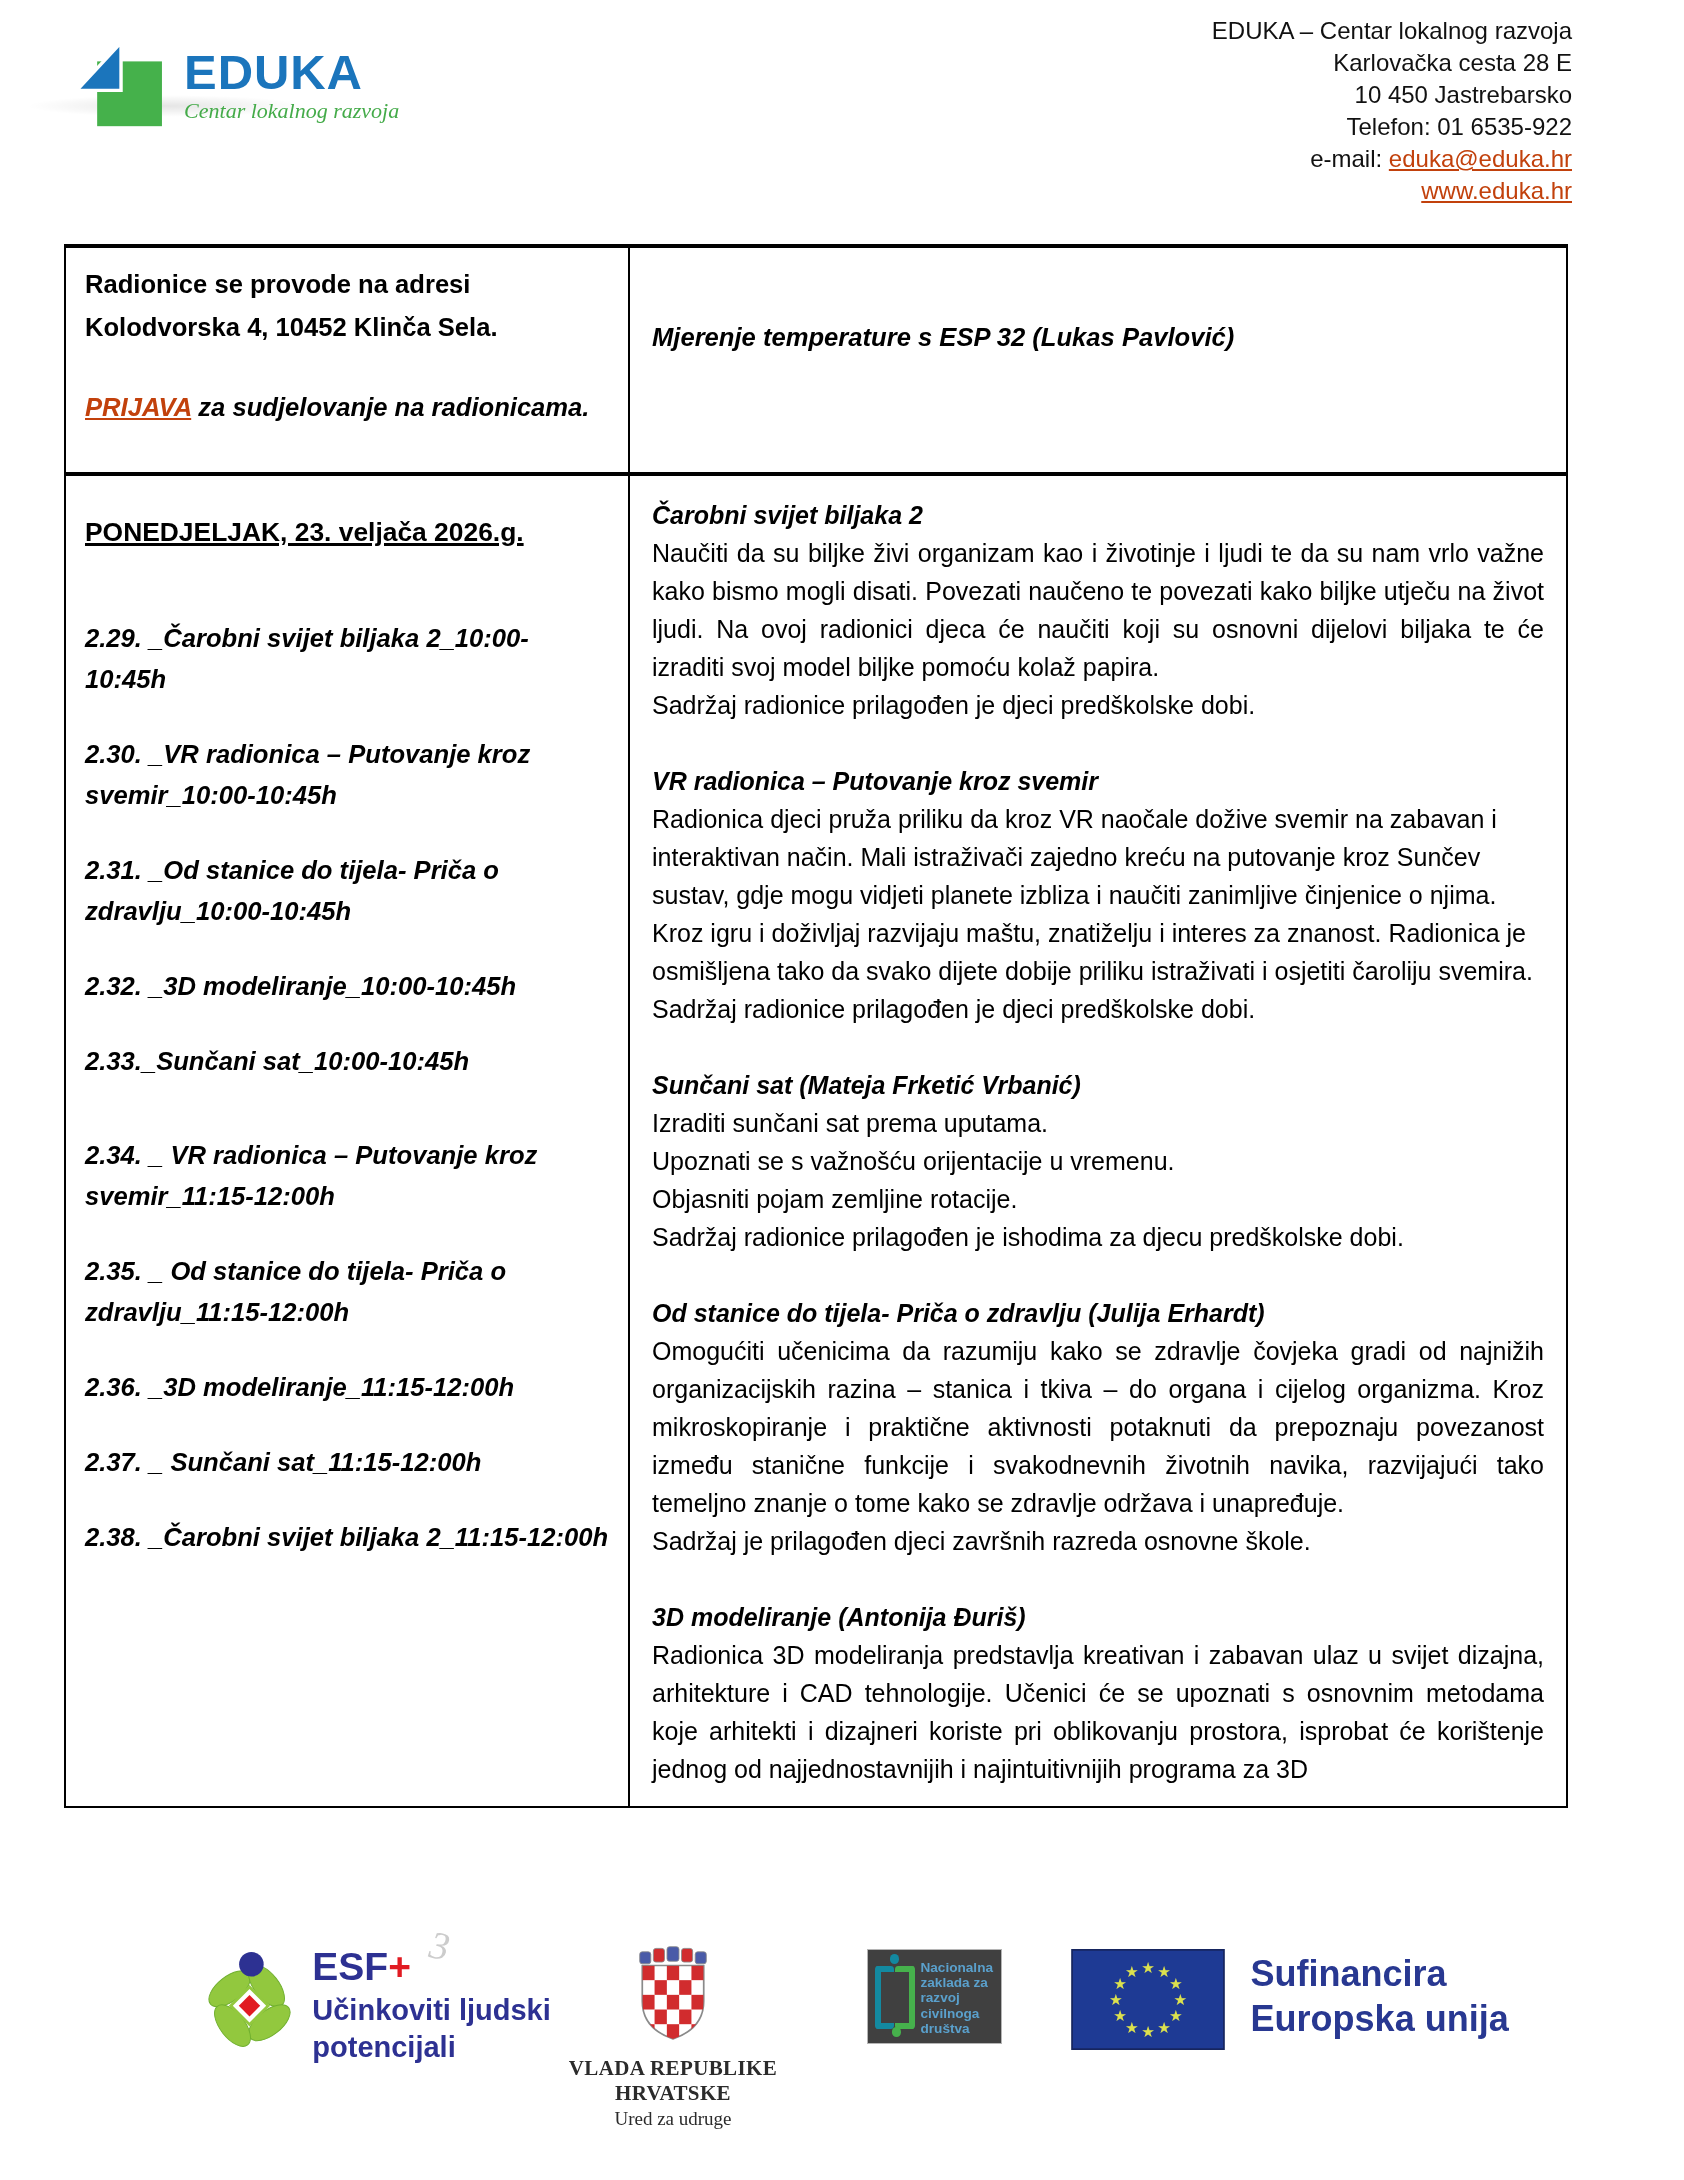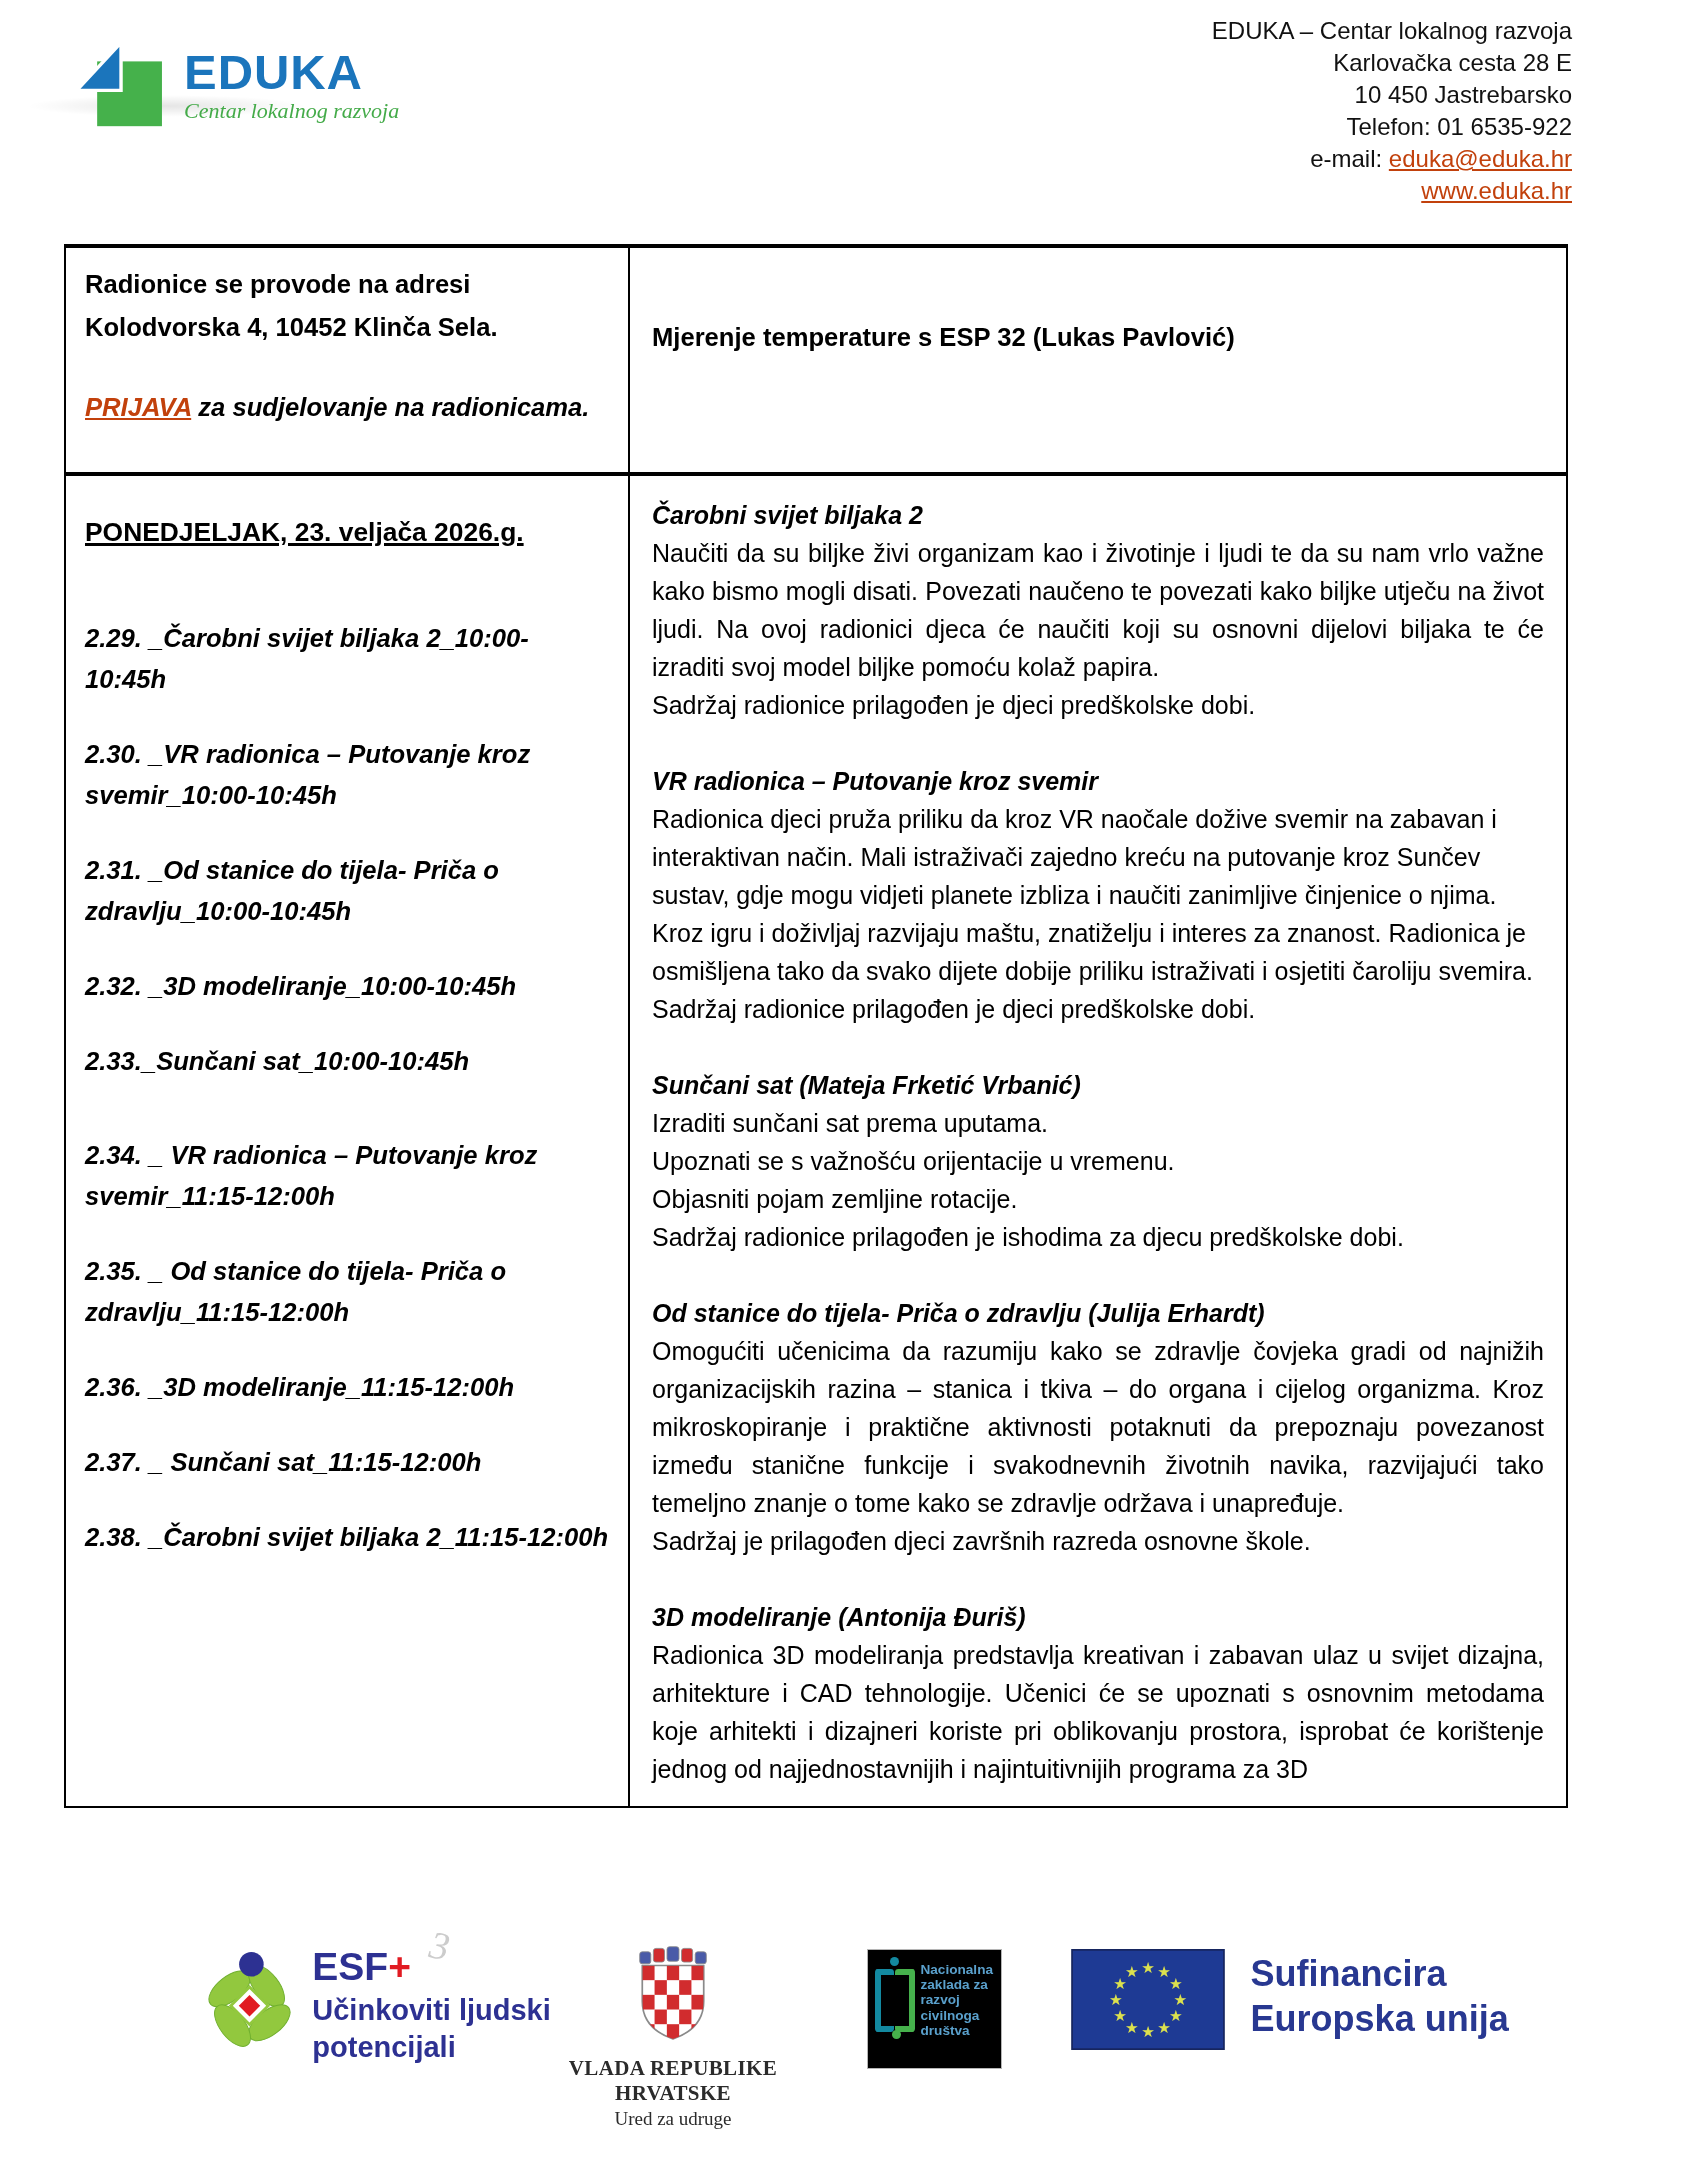--- a/index.html
+++ b/index.html
@@ -28,21 +28,21 @@
   .row2 { display:flex; height:calc(100% - 228px); box-sizing:border-box; }
   .cell-l { width:564px; border-right:2.6px solid #000; box-sizing:border-box; }
   .cell-r { flex:1; box-sizing:border-box; }
   .row1 .cell-l { padding:15.3px 19px 0 19px; }
   .row1 .cell-r { padding:75px 22px 0 22px; }
   .row2 .cell-l { padding:41px 19px 0 19px; }
   .row2 .cell-r { padding:20.4px 22px 0 22px; }
   .addr { font-weight:bold; font-size:25.6px; line-height:43px; margin:0; }
   .prijava-p { font-weight:bold; font-style:italic; font-size:25.6px; line-height:43px; margin:37px 0 0 0; }
   .prijava-p a { font-weight:bold; font-style:italic; }
-  .r1-title { font-weight:bold; font-size:25.6px; }
+  .r1-title { font-weight:bold; font-style:italic; font-size:25.6px; }
   .day-head { font-weight:bold; font-size:26.4px; text-decoration:underline;
     text-decoration-thickness:2.6px; margin:0 0 70px 0; }
   .item { font-weight:bold; font-style:italic; font-size:25.6px; line-height:41px; margin:0 0 34px 0; }
   .gap-before { margin-top:53px; }
   .sec { margin:0 0 38px 0; font-size:25px; line-height:38px; }
   .sec-title { font-weight:bold; font-style:italic; }
   .sec p { margin:0; }
   .just { text-align:justify; }
   
   .esf { position:absolute; left:202px; top:1951px; display:flex; }
@@ -51,22 +51,22 @@
   .esf-title .plus { color:#e11b22; }
   .esf-sub { font-size:29px; font-weight:bold; line-height:37px; margin-top:3.4px; }
   .stray { position:absolute; left:430px; top:1923px; font-size:39px; color:#8f8f8f;
     opacity:.45; font-family:"Liberation Serif", serif; font-style:italic; transform:rotate(10deg); }
   .vlada { position:absolute; left:524px; top:1945px; width:298px; text-align:center; }
   .vlada svg { display:block; margin:0 auto; }
   .vlada-t1 { font-family:"Liberation Serif", serif; font-weight:bold; font-size:21px;
     color:#2b2b2b; margin-top:12px; letter-spacing:0.4px; }
   .vlada-t2 { font-family:"Liberation Serif", serif; font-weight:normal; font-size:19px;
     color:#2b2b2b; margin-top:1.7px; }
-  .zaklada { position:absolute; left:867px; top:1949px; width:135px; height:120px;
-    border:0.9px solid #b5b5b5; box-sizing:border-box; background:#000000; display:flex; padding:6.8px 5.1px; }
+  .zaklada { position:absolute; left:867px; top:1949px; width:135px; height:95px;
+    border:0.9px solid #b5b5b5; box-sizing:border-box; background:#404040; display:flex; padding:6.8px 5.1px;align-items:flex-end; }
   .brackets { position:relative; width:44px; height:82px; flex:0 0 auto; }
   .br-l { position:absolute; left:1.7px; top:12px; width:13.6px; height:51px;
     border-left:6.8px solid #1389a0; border-top:6.8px solid #1389a0; border-bottom:6.8px solid #1389a0; border-radius:3.4px; }
   .br-r { position:absolute; left:22px; top:12px; width:13.6px; height:51px;
     border-right:6.8px solid #46b14c; border-top:6.8px solid #46b14c; border-bottom:6.8px solid #46b14c; border-radius:3.4px; }
   .dot-t { position:absolute; left:17px; top:0; width:9.4px; height:9.4px; border-radius:50%; background:#1389a0; }
   .dot-b { position:absolute; left:19px; top:73px; width:9.4px; height:9.4px; border-radius:50%; background:#46b14c; }
   .zaklada-text { font-size:13.6px; line-height:15.3px; font-weight:bold; color:#5aa0cc; margin-left:3.4px; margin-top:5.1px; }
   .eu { position:absolute; left:1071px; top:1949px; display:flex; align-items:flex-start; }
   .eu-text { margin-left:25.6px; margin-top:1.7px; color:#283891; font-weight:bold; font-size:36px; line-height:45px; }

